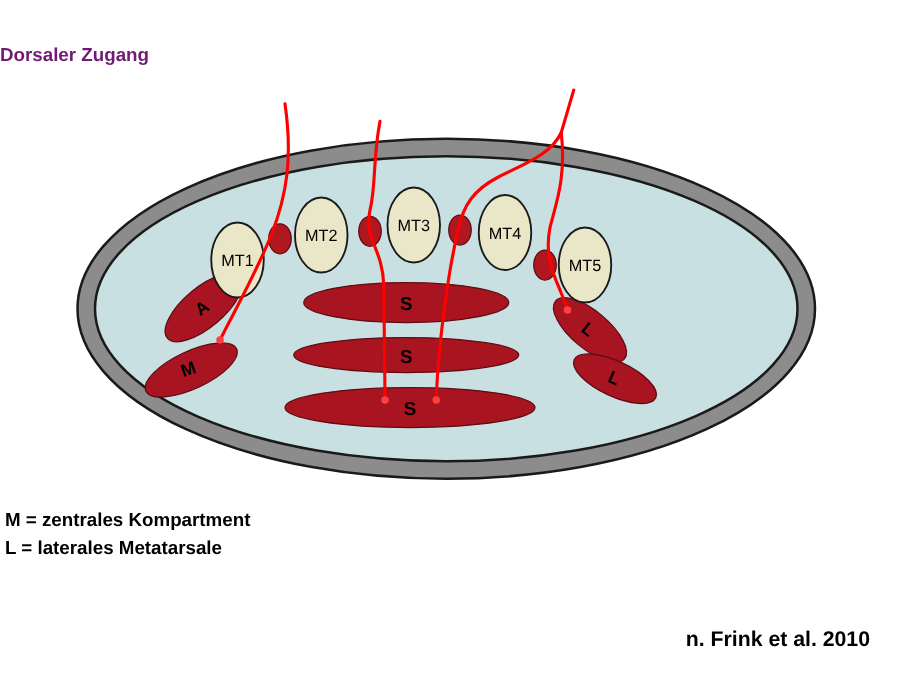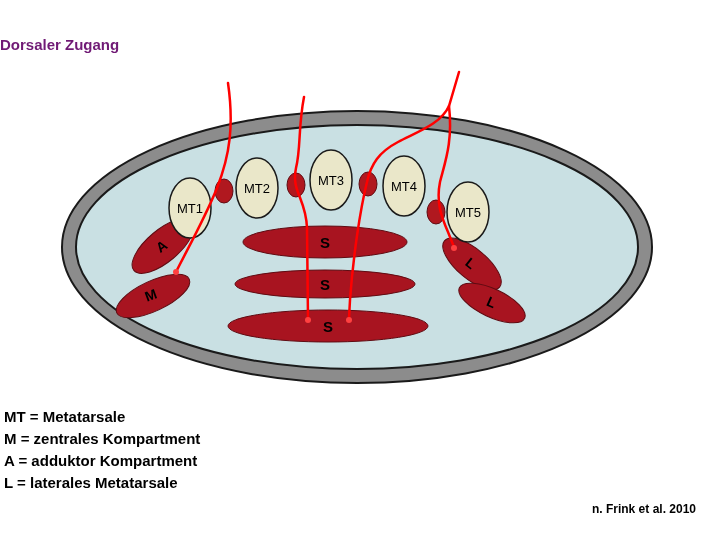--- a/index.html
+++ b/index.html
@@ -17,21 +17,21 @@
   }
   svg{position:absolute;top:0;left:0;}
   .legend{
     position:absolute;left:4px;top:406px;
     font-size:15px;font-weight:bold;color:#000;
     line-height:22px;
   }
   .legend .indent{padding-left:30px;}
   .credit{
     position:absolute;right:24px;top:502px;
-    font-size:12px;font-weight:bold;color:#000;
+    font-size:17px;font-weight:bold;color:#000;
   }
   .mt-label{font-size:13px;fill:#000;}
   .comp-label{font-size:14px;font-weight:bold;fill:#000;}
   .s-label{font-size:15px;font-weight:bold;fill:#000;}
 </style>
 </head>
 <body>
 
 <div id="stage">
 
@@ -83,21 +83,19 @@
     <text class="s-label" x="325" y="248" text-anchor="middle">S</text>
     <text class="s-label" x="325" y="290" text-anchor="middle">S</text>
     <text class="s-label" x="328" y="332" text-anchor="middle">S</text>
     <text class="comp-label" x="162" y="251" text-anchor="middle" transform="rotate(-35 162 247)">A</text>
     <text class="comp-label" x="151" y="300" text-anchor="middle" transform="rotate(-20 151 296)">M</text>
     <text class="comp-label" x="470" y="268" text-anchor="middle" transform="rotate(38 470 264)">L</text>
     <text class="comp-label" x="491" y="307" text-anchor="middle" transform="rotate(24 491 303)">L</text>
   </svg>
 
   <div class="legend">
-    <div>MT = Metatarsale</div>
     <div>M = zentrales Kompartment</div>
-    <div>A = adduktor Kompartment</div>
     <div>L = laterales Metatarsale</div>
   </div>
 
   <div class="credit">n. Frink et al. 2010</div>
 
 </div>
 
 </body></html>

